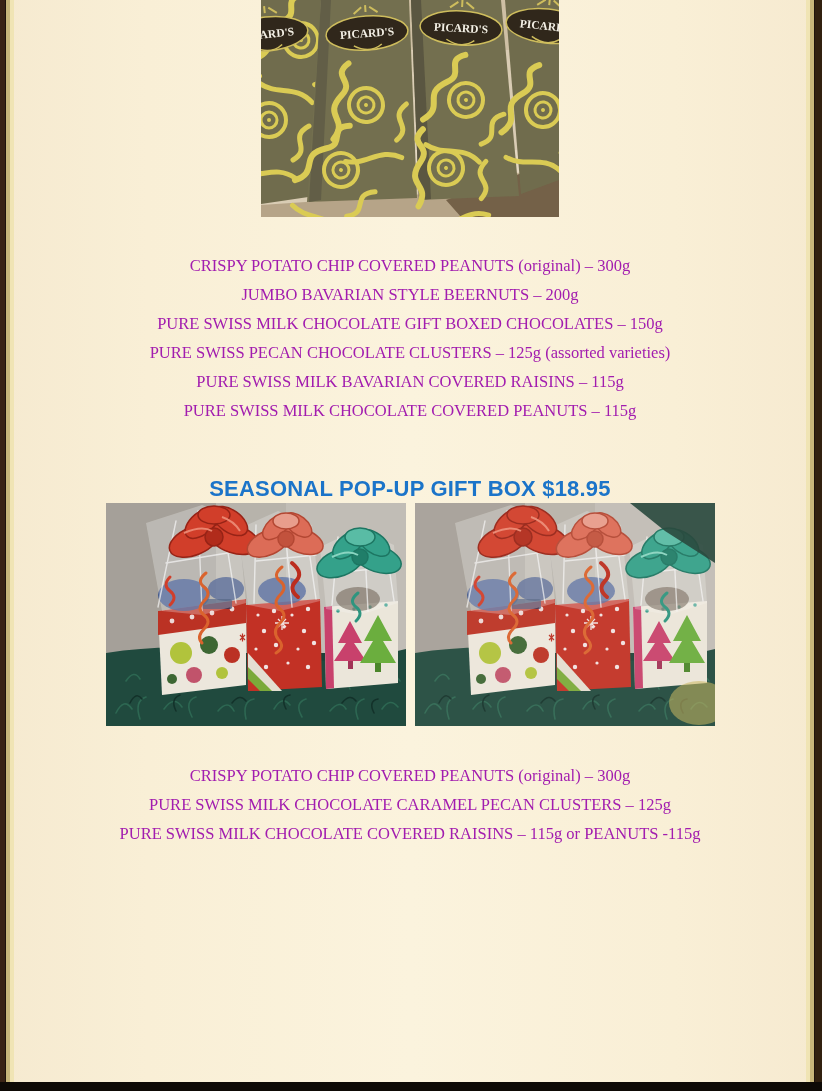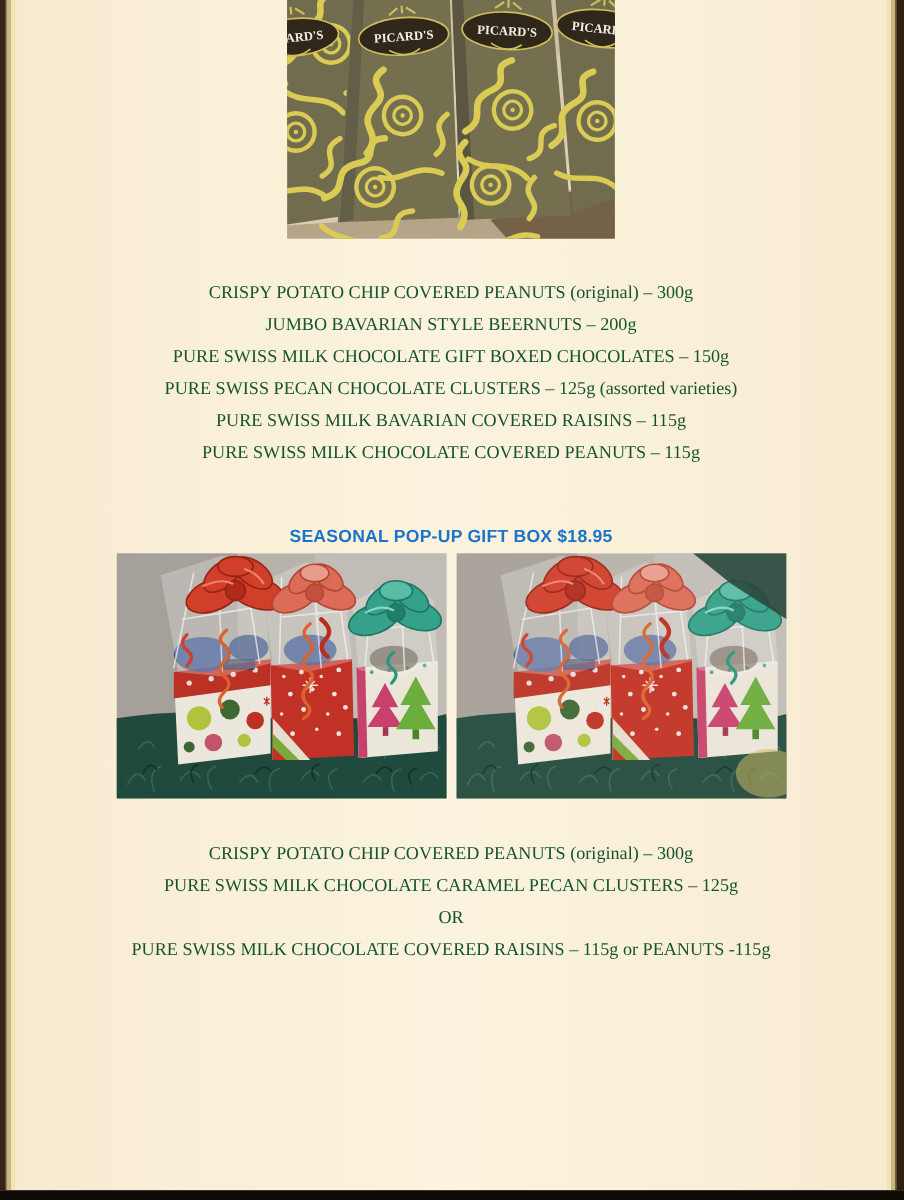--- a/index.html
+++ b/index.html
@@ -21,29 +21,29 @@
   .bottom-bar{position:absolute;left:0;right:0;bottom:0;height:9px;background:#0e0a06;}
 
   .content{position:absolute;left:14px;right:16px;top:0;bottom:9px;}
 
   .photo-top{display:block;width:298px;height:217px;margin:0 auto;}
   .photo-top svg{display:block;}
 
   .plist{margin:0;padding:0;text-align:center;}
   .plist p{
     margin:0;line-height:29px;font-size:16.5px;
-    color:#14532d;font-family:"Liberation Serif",serif;
+    color:#a21caf;font-family:"Liberation Serif",serif;
   }
   .plist.first{margin-top:34px;}
   .plist.second{margin-top:35px;}
 
   .section-heading{
     margin:49px 0 0 0;text-align:center;line-height:29px;
     font-family:"Liberation Sans",sans-serif;font-weight:bold;
-    font-size:16px;color:#1b74c9;letter-spacing:0.2px;
+    font-size:22px;color:#1b74c9;letter-spacing:0.2px;
   }
 
   .gift-row{display:flex;justify-content:center;gap:9px;margin-top:0;}
   .gift-photo{width:300px;height:223px;}
 </style>
 </head>
 <body>
 
 <div class="edge l-brown"></div>
 <div class="edge l-line"></div>
@@ -307,17 +307,16 @@
 
       <polygon points="215,0 300,0 300,60 250,28" fill="#1d3f34" opacity="0.9"></polygon>
       <ellipse cx="284" cy="200" rx="30" ry="22" fill="#c8b45a" opacity="0.55"></ellipse>
       <rect width="300" height="223" fill="#fff2d8" opacity="0.06"></rect>
     </svg>
   </div>
 
   <div class="plist second">
     <p>CRISPY POTATO CHIP COVERED PEANUTS (original) – 300g</p>
     <p>PURE SWISS MILK CHOCOLATE CARAMEL PECAN CLUSTERS – 125g</p>
-    <p>OR</p>
     <p>PURE SWISS MILK CHOCOLATE COVERED RAISINS – 115g or PEANUTS -115g</p>
   </div>
 
 </div>
 
 </body></html>

